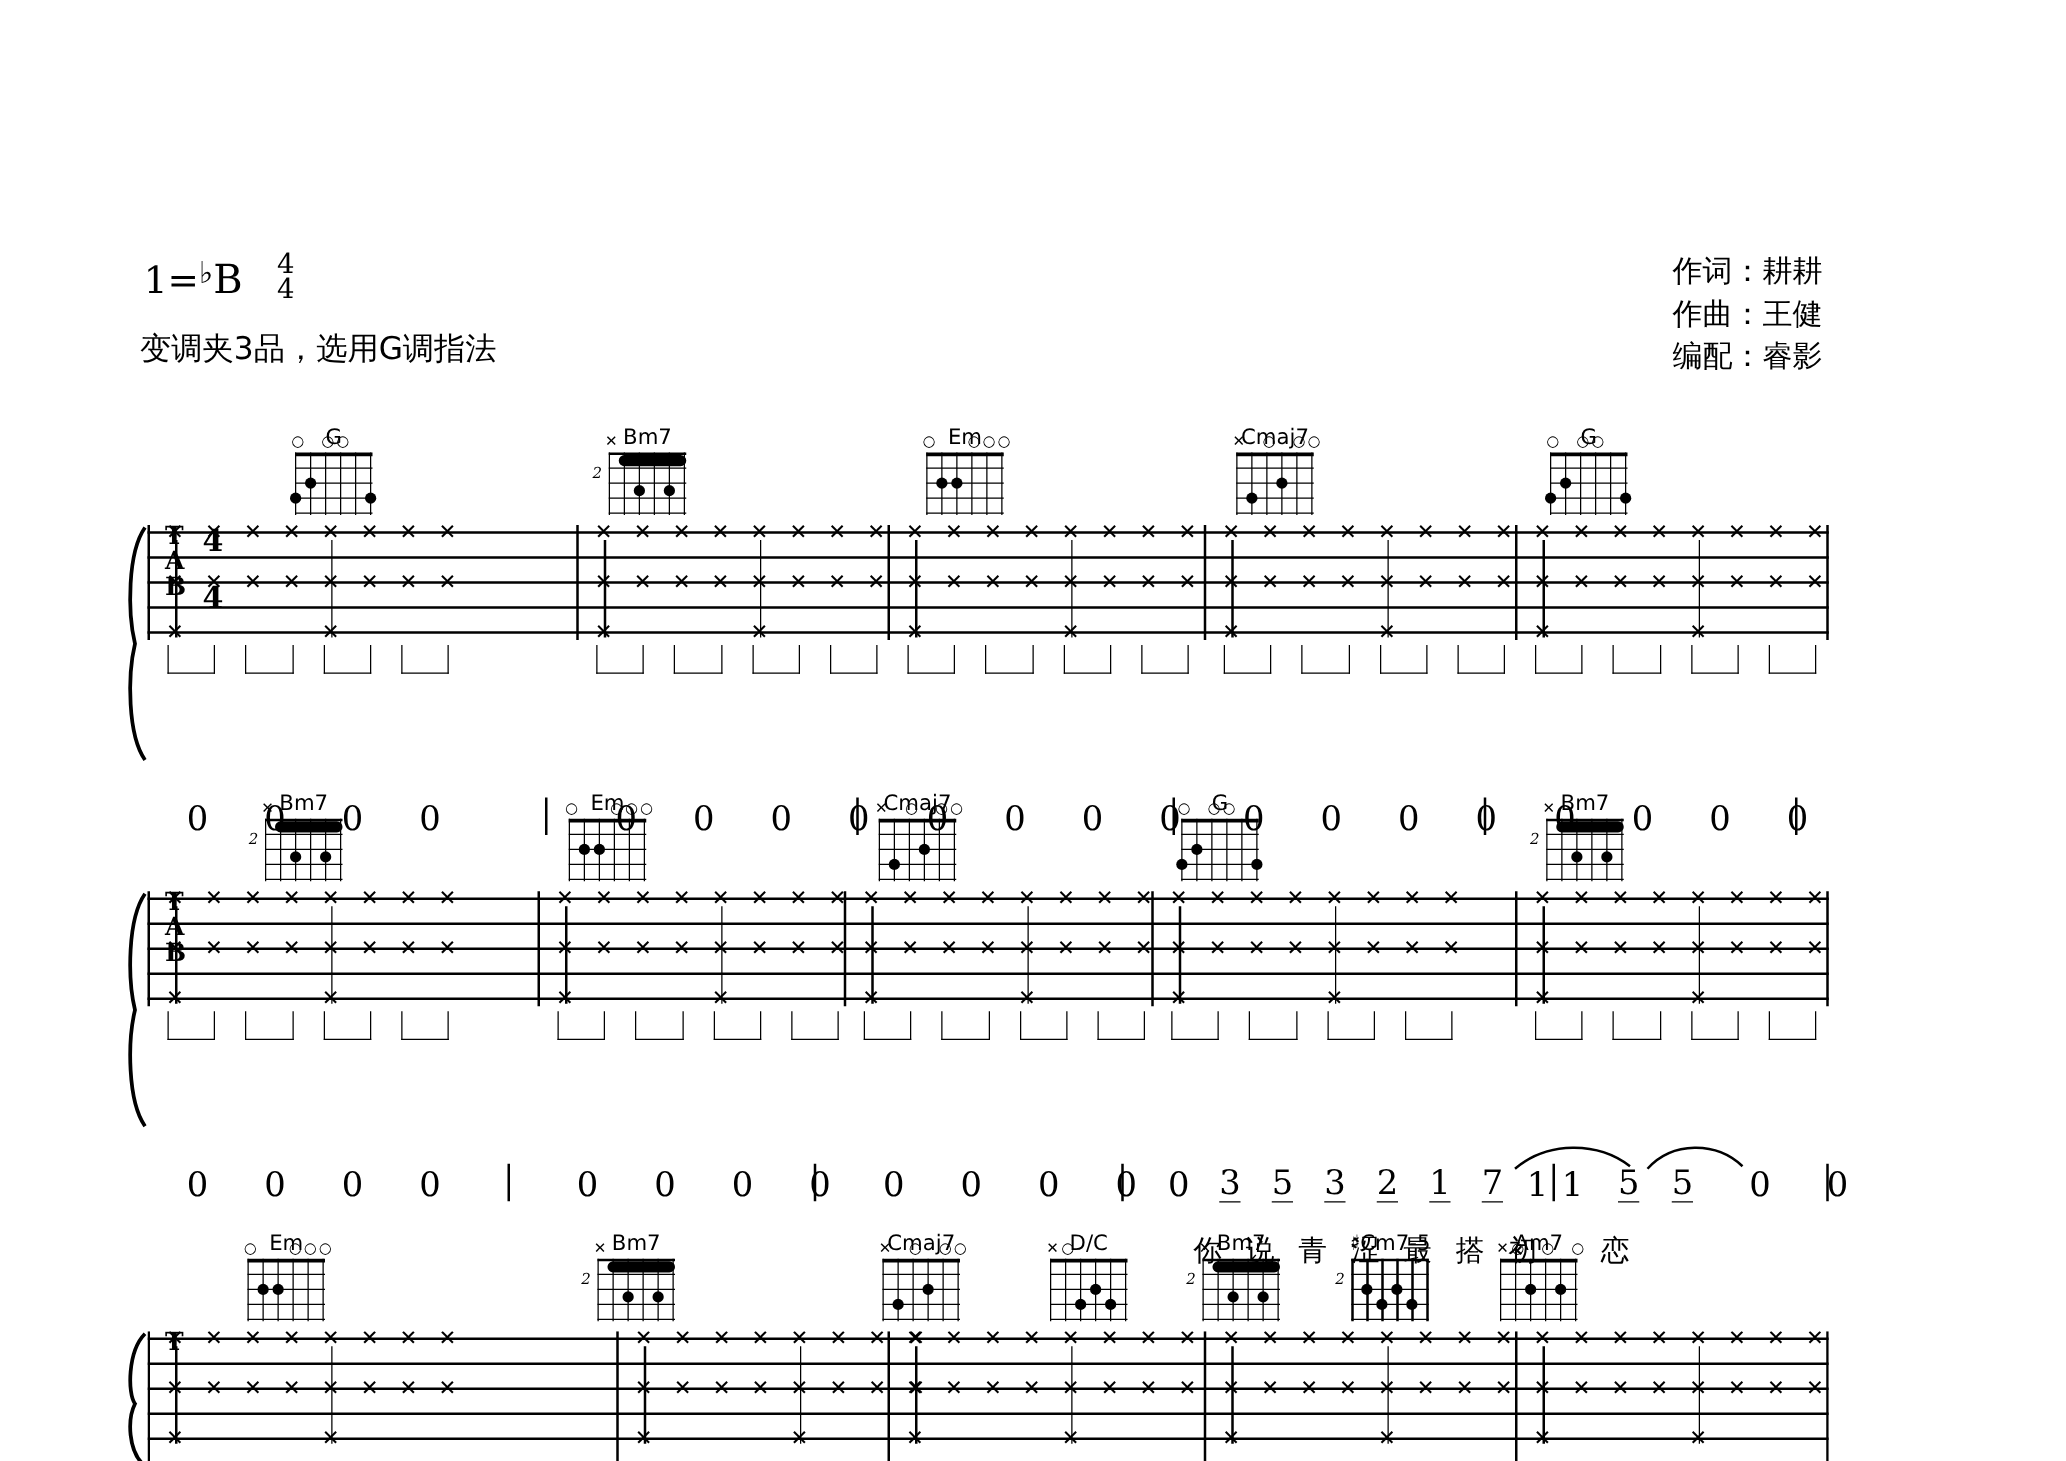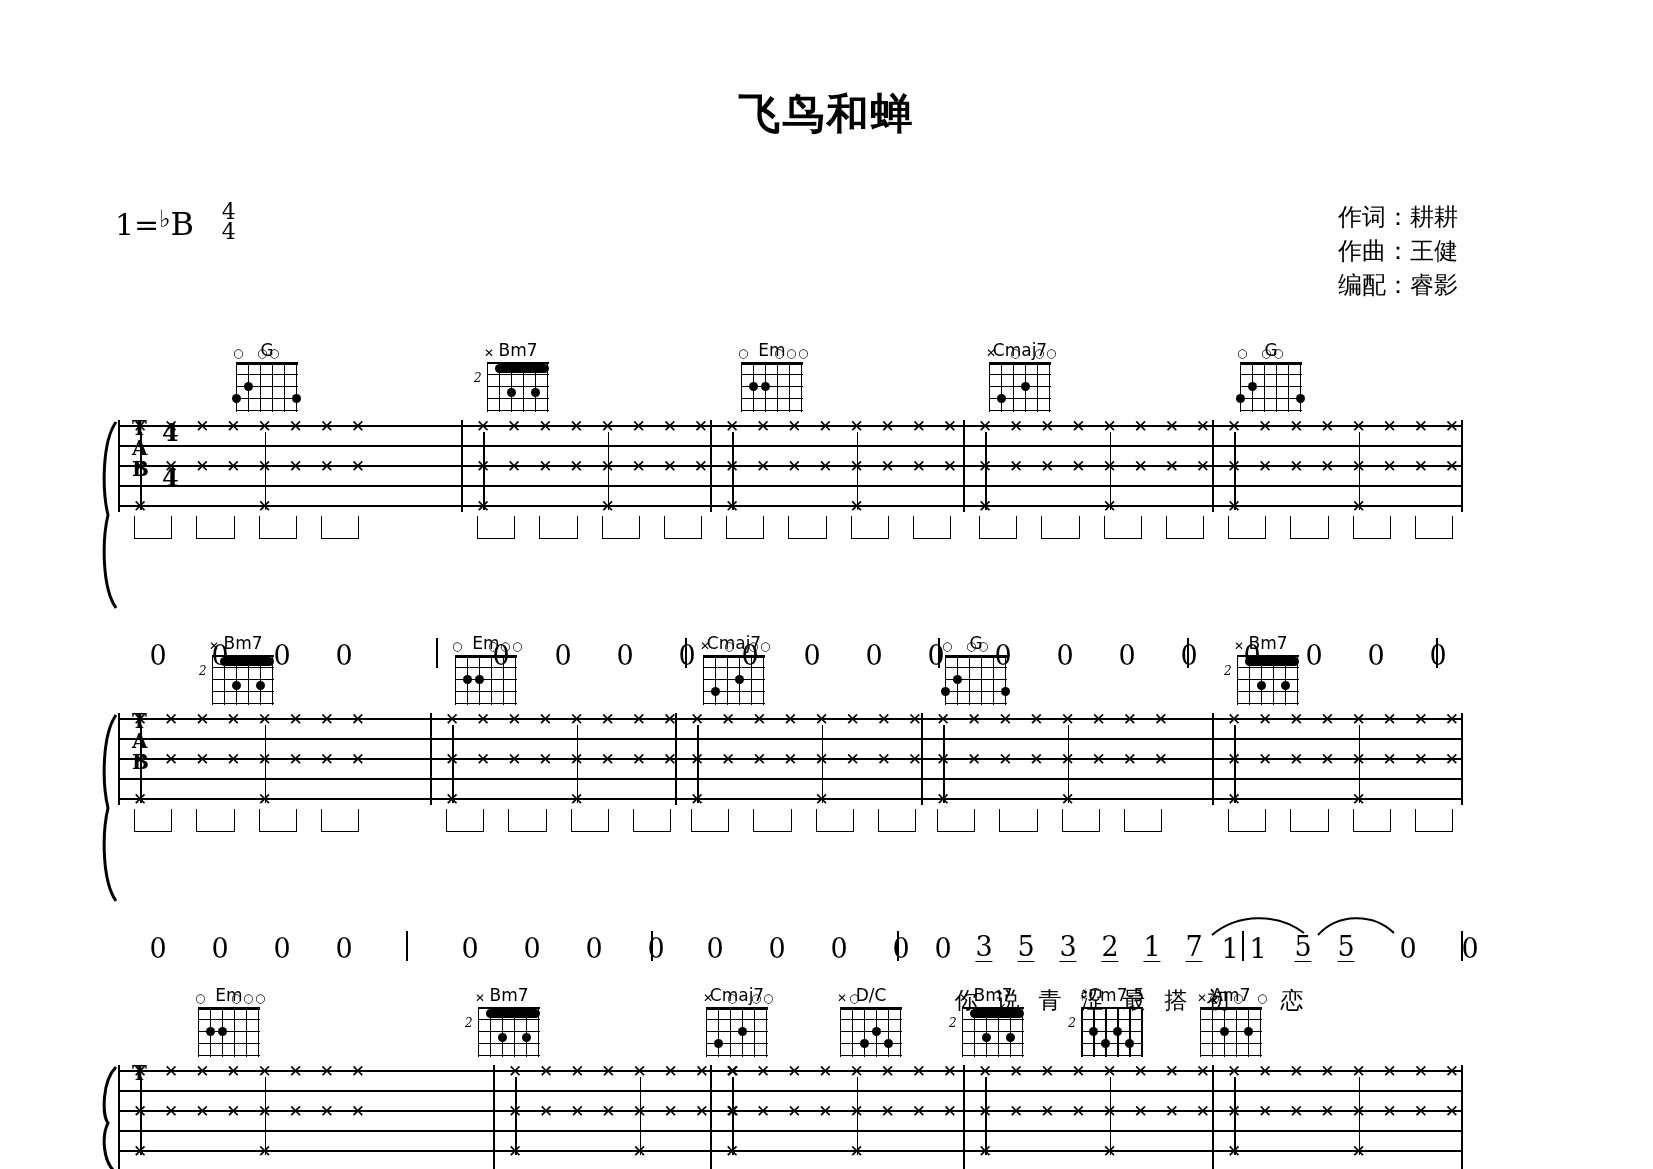--- a/index.html
+++ b/index.html
@@ -61,29 +61,29 @@
   .nbar{position:absolute;width:1.6px;height:30px;background:#000;}
   .slur{position:absolute;}
   .lyrics{position:absolute;font-size:23px;font-family:"DejaVu Sans",sans-serif;}
   .lyr{position:absolute;transform:translateX(-50%);white-space:nowrap;}
 </style>
 </head>
 <body>
 
 <div class="sheet">
 
-  <div class="title">飞鸟和蝉</div>
 
   <div class="keysig">
     <span>1=</span><span class="flat">♭</span><span class="bnote">B</span>
     <span class="meter">
       <span>4</span>
       <span>4</span>
     </span>
   </div>
+  <div class="capo">变调夹3品，选用G调指法</div>
 
   <div class="credits">
     <div>作词：耕耕</div>
     <div>作曲：王健</div>
     <div>编配：睿影</div>
   </div>
 
   <div class="system sys1">
 
     <div class="chordbox" style="left:236px;top:0;">

